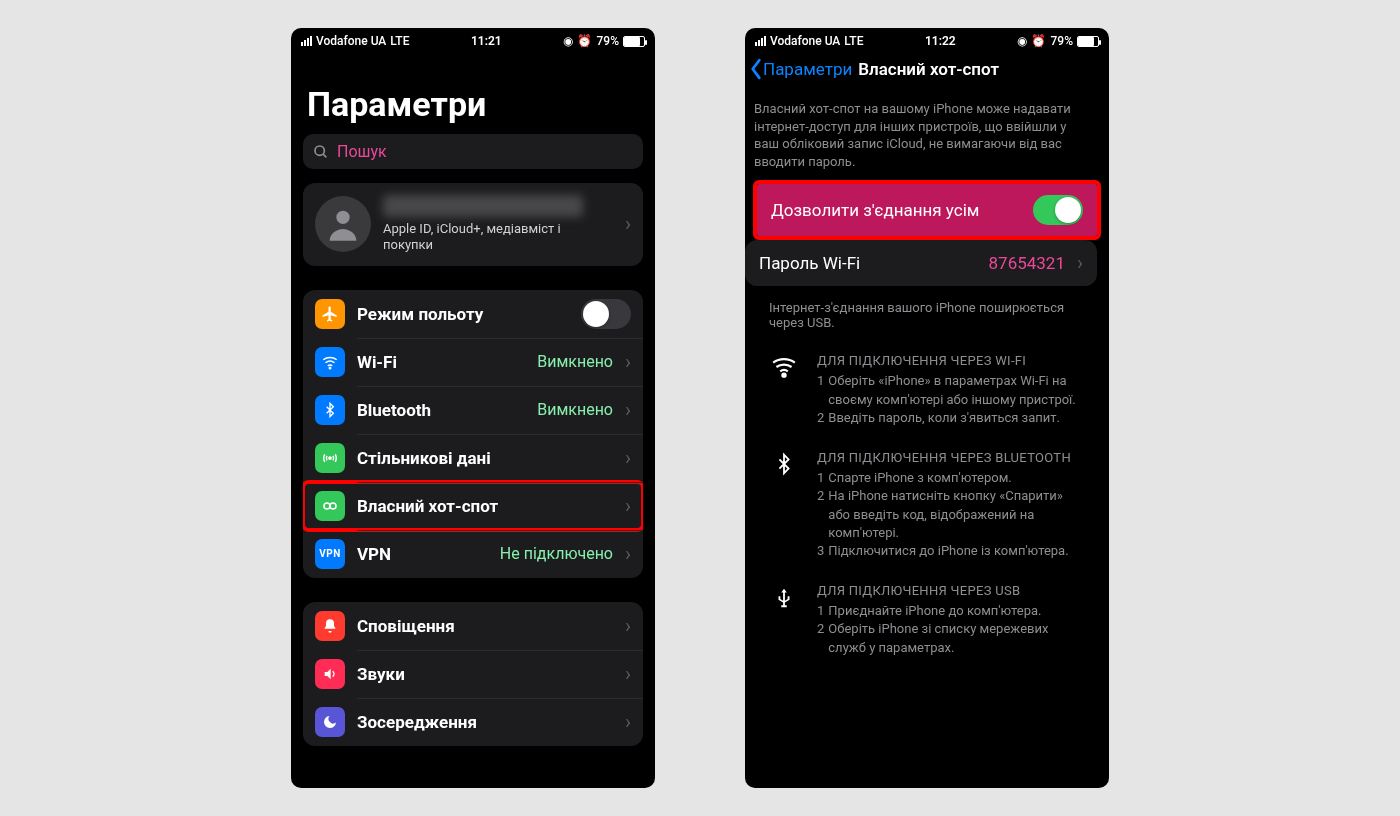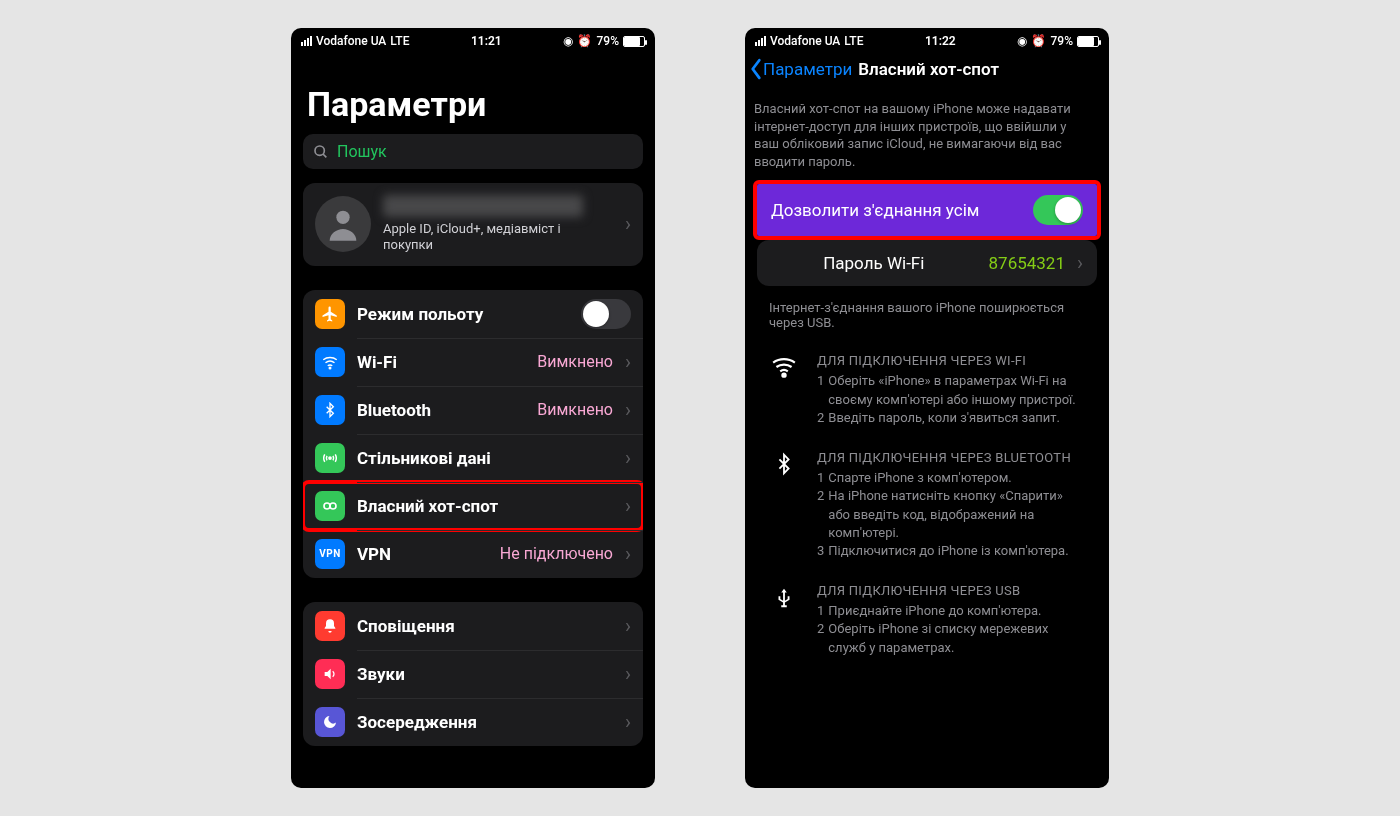--- a/index.html
+++ b/index.html
@@ -52,21 +52,21 @@
     padding: 34px 16px 10px 16px;
   }
   .search {
     margin: 0 12px 14px 12px;
     background: #1c1c1e;
     border-radius: 10px;
     padding: 8px 10px;
     display: flex;
     align-items: center;
     gap: 8px;
-    color: #22c55e;
+    color: #ec4899;
   }
   .search svg { flex: 0 0 auto; }
   .card {
     margin: 0 12px 24px 12px;
     background: #1c1c1e;
     border-radius: 12px;
   }
   .profile {
     display: flex;
     align-items: center;
@@ -128,21 +128,21 @@
   }
   .icon-orange{background:#ff9500}
   .icon-blue{background:#007aff}
   .icon-bluetooth{background:#007aff}
   .icon-green{background:#34c759}
   .icon-red{background:#ff3b30}
   .icon-pink{background:#ff2d55}
   .icon-purple{background:#5856d6}
   .icon-vpn{background:#007aff}
   .row-label { flex:1; font-size: 17px; font-weight: bold; }
-  .row-value { color:#f9a8d4; font-size: 16px; }
+  .row-value { color:#86efac; font-size: 16px; }
   .toggle {
     width: 50px; height: 30px;
     background:#39393d;
     border-radius:15px;
     position:relative;
     flex:0 0 auto;
   }
   .toggle.on { background:#34c759; }
   .toggle .knob {
     position:absolute; top:2px; width:26px; height:26px;
@@ -173,41 +173,40 @@
     font-weight:600;
     margin-left: 4px;
   }
   .desc {
     color:#8e8e93;
     font-size: 13px;
     line-height: 1.35;
     padding: 14px 24px 10px 9px;
   }
   .group2 {
-    margin: 0 12px 6px 12px;
+    margin: 0 12px 6px 0;
     background:#1c1c1e;
     border-radius:12px;
     overflow:hidden;
-    text-align:center;
   }
   .row2 {
     display:flex;
     align-items:center;
     padding: 11px 14px;
     gap: 12px;
     position:relative;
   }
   .row2-label { flex:1; font-size:17px; }
-  .row2-value { color:#84cc16; font-size:17px; }
+  .row2-value { color:#ec4899; font-size:17px; }
   .highlight2 {
     border: 4px solid #ff0000;
     border-radius: 6px;
     margin: 0 8px 0 8px;
   }
-  .highlight2 .row2 { background:#6d28d9; border-radius:2px; }
+  .highlight2 .row2 { background:#be185d; border-radius:2px; }
 
   .instructions {
     padding: 10px 24px 0 24px;
   }
   .instr-block {
     display:flex;
     gap: 18px;
     padding: 12px 0 10px 0;
   }
   .instr-icon {

